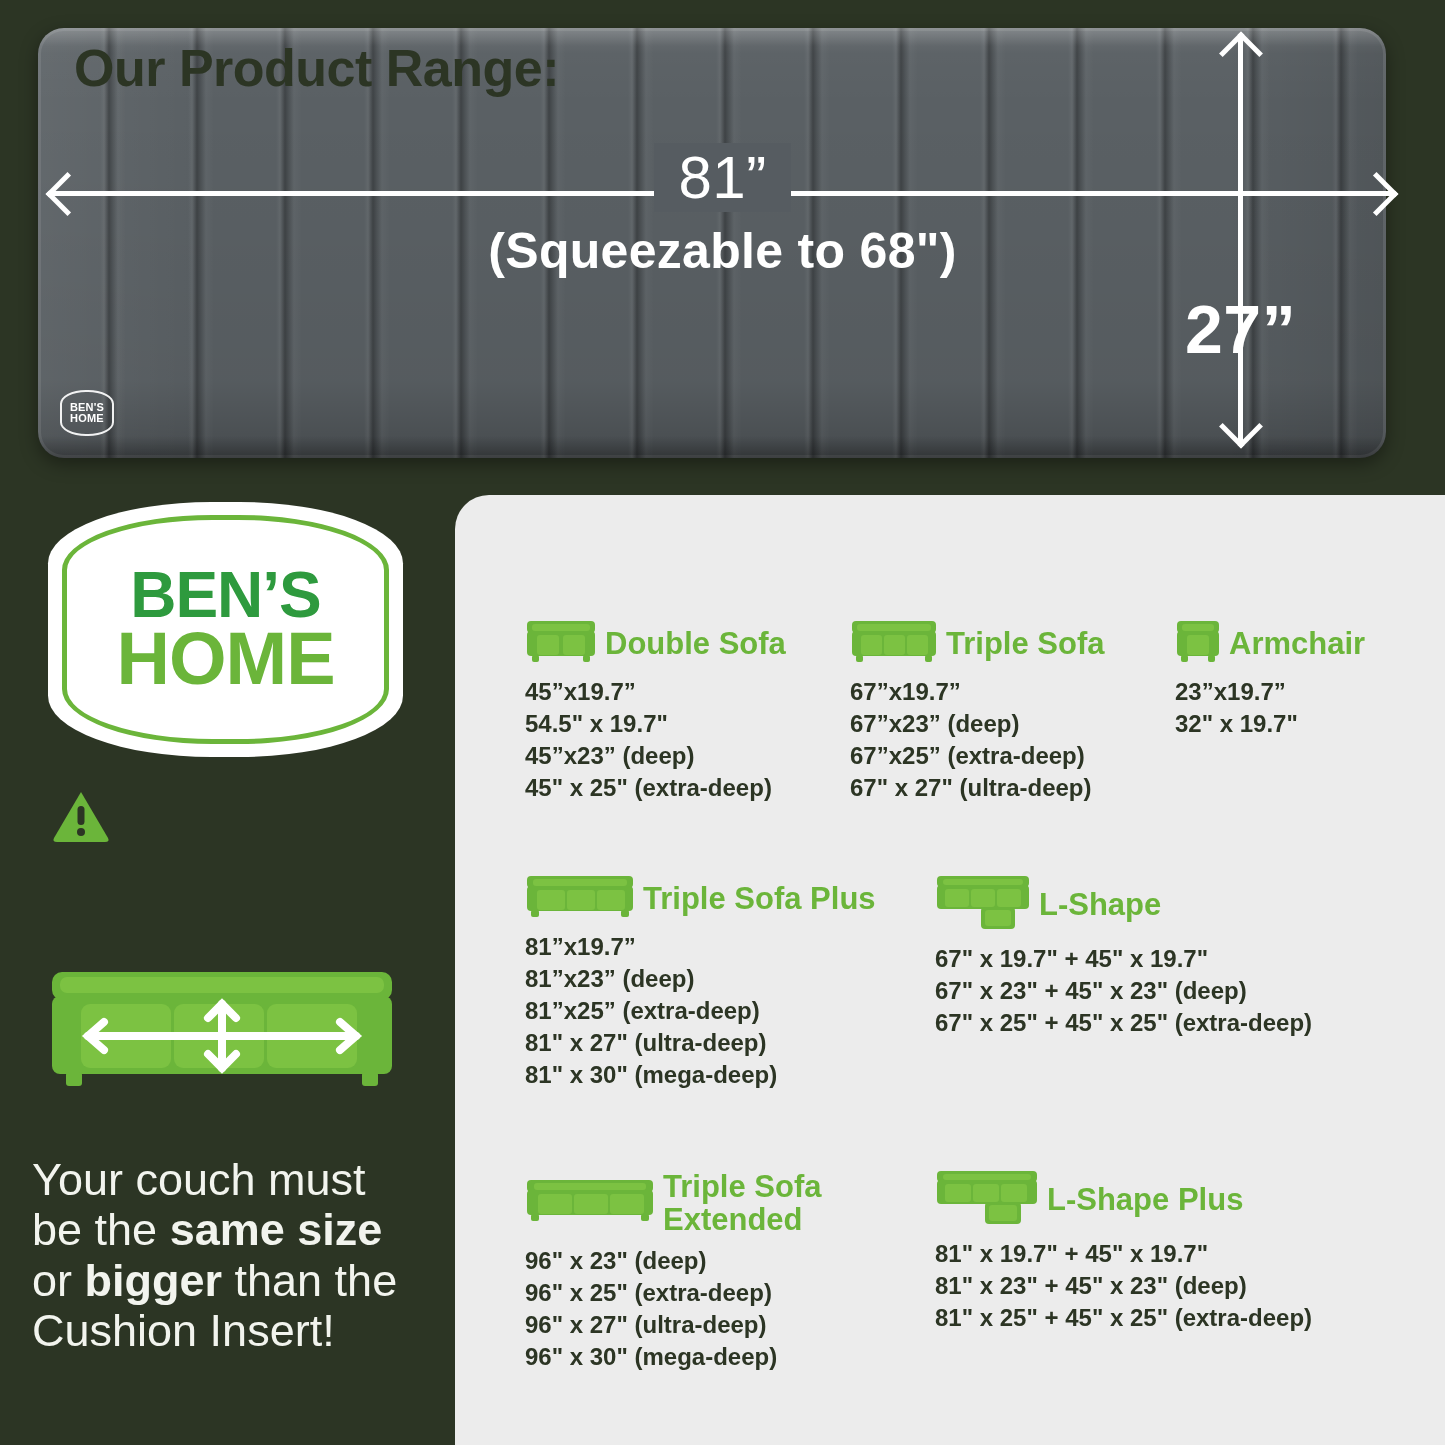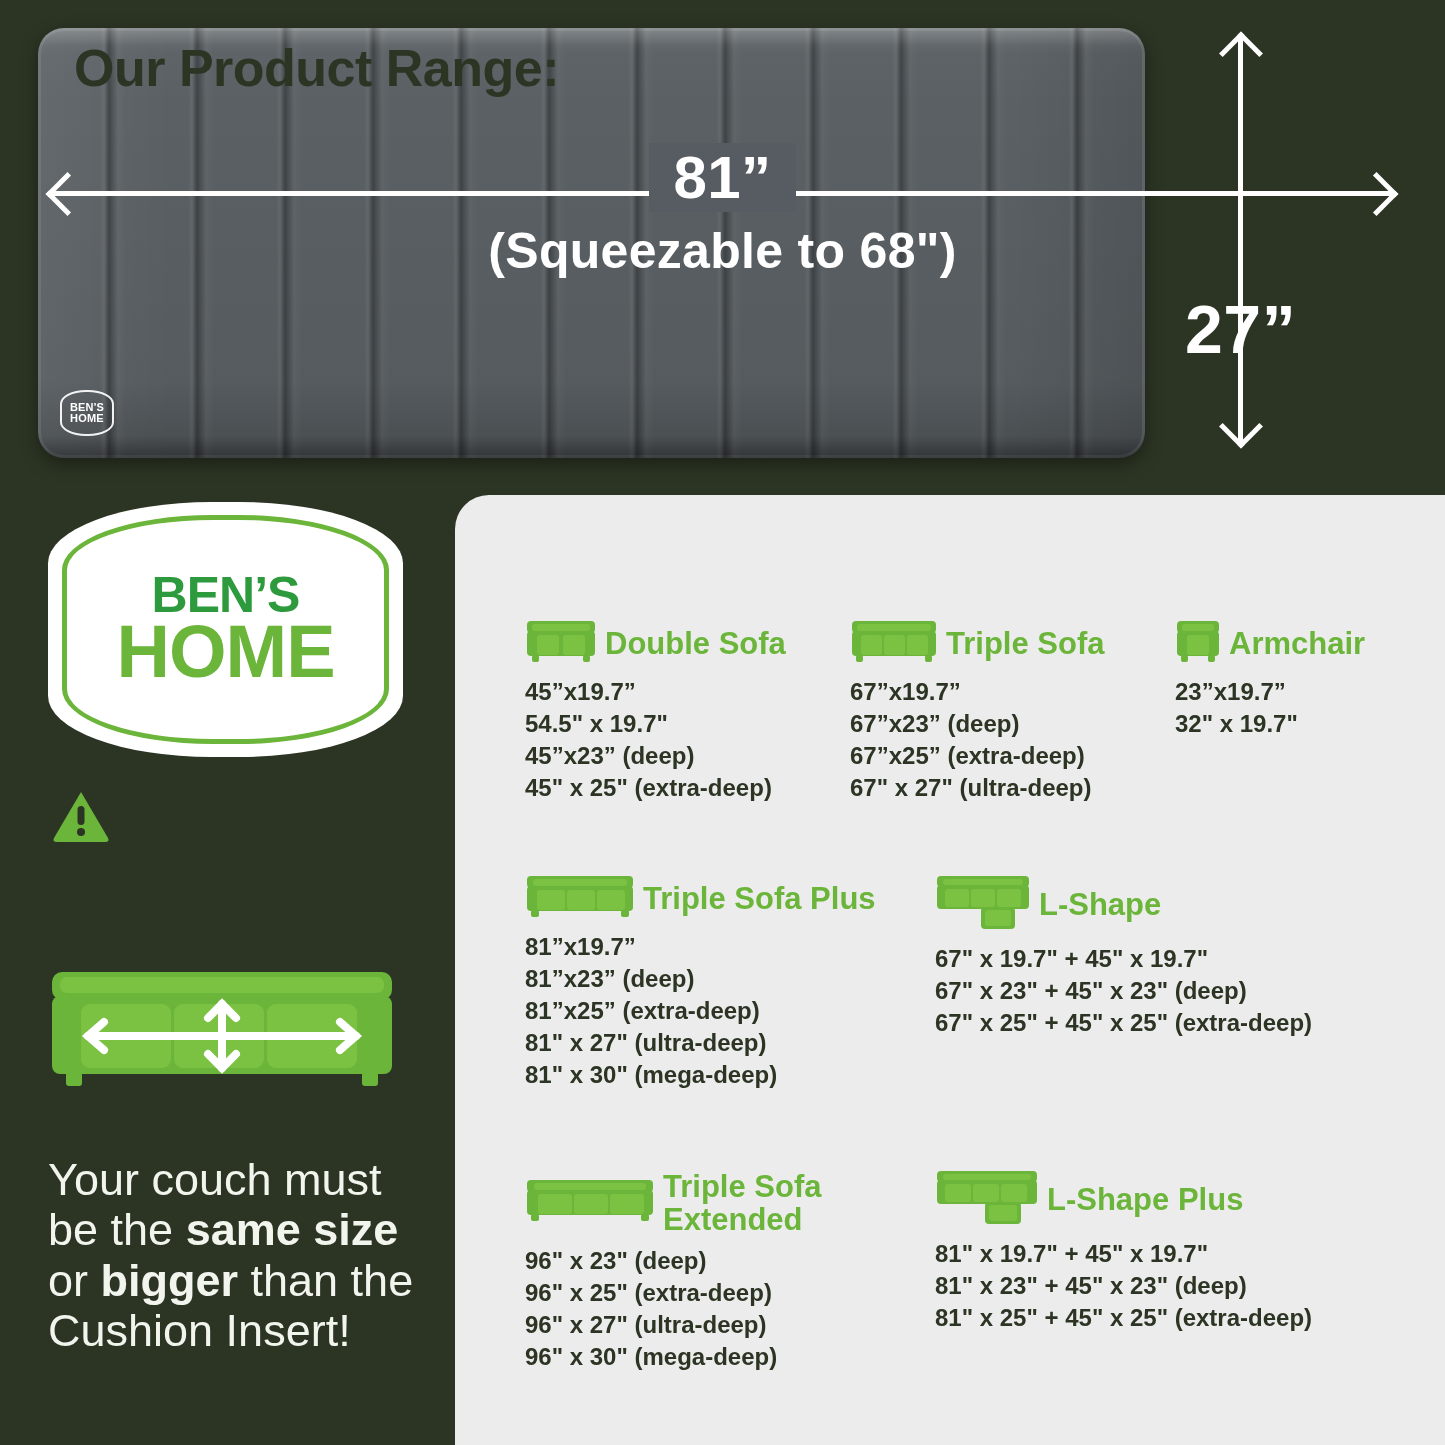--- a/index.html
+++ b/index.html
@@ -16,21 +16,21 @@
   
   .hero {
     position: absolute;
     left: 0; top: 0;
     width: 1445px; height: 480px;
     background: #2C3524;
   }
   .mat {
     position: absolute;
     left: 38px; top: 28px;
-    width: 1107px; height: 430px;
+    width: 1348px; height: 430px;
     border-radius: 26px;
     background:
       linear-gradient(180deg,
         rgba(255,255,255,0.10) 0%,
         rgba(255,255,255,0.02) 6%,
         rgba(0,0,0,0.00) 18%,
         rgba(0,0,0,0.05) 82%,
         rgba(0,0,0,0.22) 100%),
       linear-gradient(90deg,
         rgba(255,255,255,0.06) 0%,
@@ -109,21 +109,21 @@
   .dim-v::after  { bottom: 0; transform: translate(-50%,0) rotate(135deg); }
 
   .dim-label-w {
     position: absolute;
     left: 0; right: 0; top: 143px;
     text-align: center;
     pointer-events: none;
   }
   .dim-w-main {
     display: inline-block;
-    color: #fff; font-size: 60px; font-weight: 700;
+    color: #fff; font-size: 60px; font-weight: 400;
     background: #565C61;
     padding: 0 24px;
     letter-spacing: 0.5px;
   }
   .dim-w-sub {
     margin-top: 10px;
     color: #fff; font-size: 50px; font-weight: 700;
     letter-spacing: 0.3px;
   }
   .dim-label-h {
@@ -150,21 +150,21 @@
     display: flex; align-items: center; justify-content: center;
   }
   .logo-inner {
     position: absolute;
     left: 14px; top: 13px; right: 14px; bottom: 13px;
     border: 5px solid #6BB53A;
     border-radius: 46% 46% 46% 46% / 24% 24% 24% 24%;
   }
   .logo-text { position: relative; text-align: center; line-height: 0.92; }
   .logo-bens {
-    color: #2E9A3E; font-size: 50px; font-weight: 700; letter-spacing: -1px;
+    color: #2E9A3E; font-size: 64px; font-weight: 700; letter-spacing: -1px;
     display: block;
   }
   .logo-home {
     color: #6BB53A; font-size: 74px; font-weight: 700; letter-spacing: -1px;
     display: block;
   }
 
   .warn-icon {
     position: absolute; left: 52px; top: 310px;
     width: 58px; height: 52px;
@@ -173,21 +173,21 @@
     position: absolute; left: 50px; top: 380px; width: 380px;
     color: #6BB53A; font-size: 33px; font-weight: 700; line-height: 1.18;
   }
 
   .couch-diagram {
     position: absolute; left: 48px; top: 490px;
     width: 348px; height: 120px;
   }
 
   .bottom-note {
-    position: absolute; left: 48px; top: 675px; width: 390px;
+    position: absolute; left: 32px; top: 675px; width: 390px;
     color: #F2F4EE; font-size: 45px; line-height: 1.12;
     font-weight: 400;
   }
   .bottom-note b { font-weight: 700; }
 
   
   .panel {
     position: absolute;
     left: 455px; top: 495px;
     width: 990px; height: 950px;

